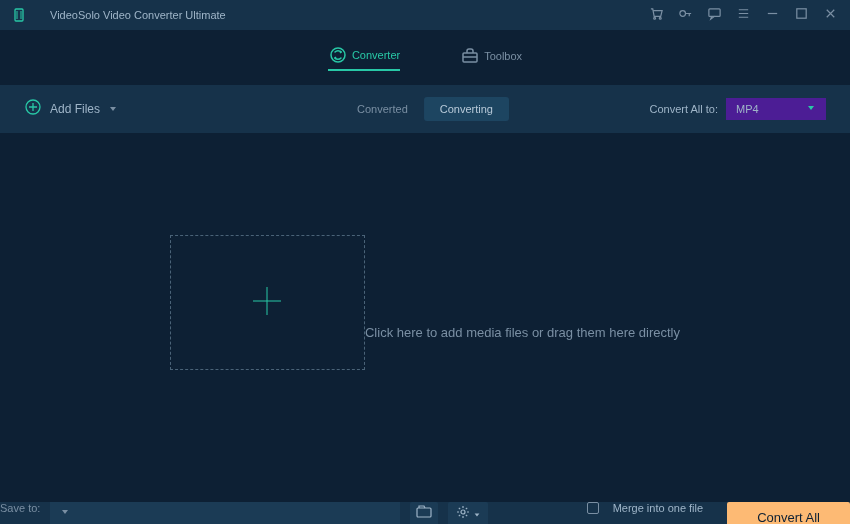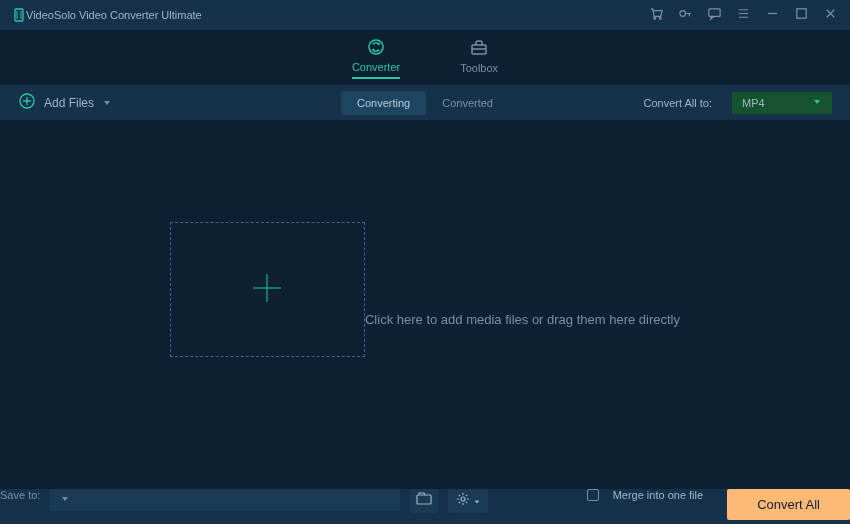--- a/index.html
+++ b/index.html
@@ -1,37 +1,37 @@
 <!DOCTYPE html>
 <html><head>
 <meta charset="utf-8">
 <style>
 *{margin:0;padding:0;box-sizing:border-box;font-family:-apple-system,BlinkMacSystemFont,"Segoe UI",Arial,sans-serif}
 body{width:850px;height:524px;background:#0d2034;overflow:hidden}
 .titlebar{height:30px;background:#16324a;display:flex;align-items:center;padding:0 12px;justify-content:space-between}
-.title-left{display:flex;align-items:center;gap:0}
+.title-left{display:flex;align-items:center;gap:24px}
 .logo-icon{width:14px;height:14px;display:flex;align-items:center;justify-content:center}
 .app-title{color:#9fb5c8;font-size:11px}
 .title-right{display:flex;align-items:center;gap:14px}
 .title-right svg{width:15px;height:15px;cursor:pointer}
 .nav-tabs{height:55px;display:flex;align-items:center;justify-content:center;gap:60px;background:#0d2034}
-.nav-tab{display:flex;flex-direction:column;align-items:center;gap:4px;cursor:pointer;padding-bottom:4px}
+.nav-tab{display:flex;flex-direction:row;align-items:center;gap:4px;cursor:pointer;padding-bottom:4px}
 .nav-tab.active{border-bottom:2px solid #28c8a6}
 .nav-tab-icon{width:20px;height:20px;display:flex;align-items:center;justify-content:center}
 .nav-tab-label{font-size:11px;color:#7a8fa3}
 .nav-tab.active .nav-tab-label{color:#28c8a6}
-.sub-bar{height:35px;background:#16324a;display:flex;align-items:center;padding:0 18px}
+.sub-bar{height:48px;background:#16324a;display:flex;align-items:center;padding:0 24px}
 .add-files{display:flex;align-items:center;gap:8px;cursor:pointer}
 .add-files-label{color:#9fb5c8;font-size:12px}
 .sub-tabs{display:flex;align-items:center;margin-left:auto;margin-right:auto;position:absolute;left:50%;transform:translateX(-50%)}
 .sub-tab{padding:6px 16px;font-size:11px;color:#7a8fa3;cursor:pointer;border-radius:3px}
 .sub-tab.active{background:#1d4561;color:#b8cad9}
-.convert-all{display:flex;align-items:center;gap:20px;margin-left:auto}
+.convert-all{display:flex;align-items:center;gap:8px;margin-left:auto}
 .convert-all-label{color:#9fb5c8;font-size:11px}
-.format-select{background:#14532d;color:#9fb5c8;font-size:11px;padding:5px 10px;width:100px;display:flex;align-items:flex-end;justify-content:space-between;cursor:pointer}
+.format-select{background:#4c1d95;color:#9fb5c8;font-size:11px;padding:5px 10px;width:100px;display:flex;align-items:flex-end;justify-content:space-between;cursor:pointer}
 .main-area{height:369px;display:flex;flex-direction:row;align-items:center;justify-content:center;position:relative}
 .drop-zone{width:195px;height:135px;border:1px dashed #4a6378;display:flex;align-items:center;justify-content:center;cursor:pointer;margin-top:-30px}
 .drop-hint{color:#7a8fa3;font-size:13px;margin-top:30px}
 .bottom-bar{height:35px;background:#16324a;display:flex;align-items:flex-start;padding:0 0;gap:10px}
 .save-label{color:#7a8fa3;font-size:11px}
 .path-select{background:#1b3b55;color:#9fb5c8;font-size:11px;padding:5px 10px;width:350px;display:flex;align-items:center;justify-content:space-between;cursor:pointer}
 .icon-btn{width:28px;height:24px;background:#1b3b55;display:flex;align-items:center;justify-content:center;cursor:pointer;border-radius:2px}
 .merge-check{display:flex;align-items:center;gap:14px;margin-left:auto;cursor:pointer}
 .checkbox{width:12px;height:12px;border:1px solid #7a8fa3;border-radius:2px}
 .merge-label{color:#9fb5c8;font-size:11px}
@@ -106,22 +106,22 @@
     <span><svg width="18" height="18" viewBox="0 0 18 18" fill="none" stroke="#28c8a6" stroke-width="1.3">
           <circle cx="9" cy="9" r="7"></circle>
           <path d="M9 5v8M5 9h8"></path>
         </svg></span>
     <span class="add-files-label">Add Files</span>
     <span><svg width="10" height="10" viewBox="0 0 10 10" fill="#7a8fa3">
           <path d="M2 3l3 4 3-4z"></path>
         </svg></span>
   </div>
   <div class="sub-tabs">
+    <div class="sub-tab">Converted</div>
     <div class="sub-tab active">Converting</div>
-    <div class="sub-tab">Converted</div>
   </div>
   <div class="convert-all">
     <span class="convert-all-label">Convert All to:</span>
     <div class="format-select">
       <span>MP4</span>
       <span><svg width="10" height="10" viewBox="0 0 10 10" fill="#28c8a6">
             <path d="M2 3l3 4 3-4z"></path>
           </svg></span>
     </div>
   </div>

